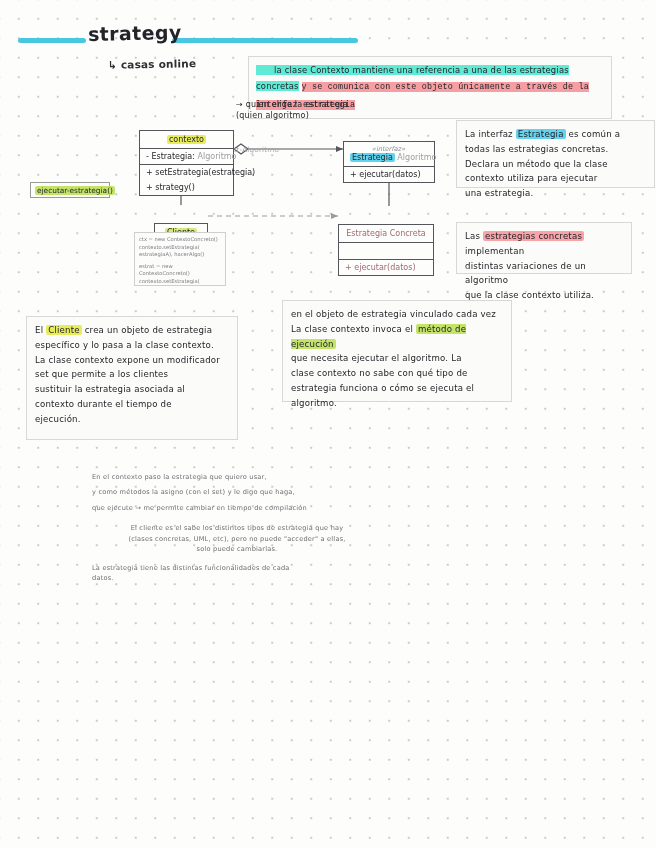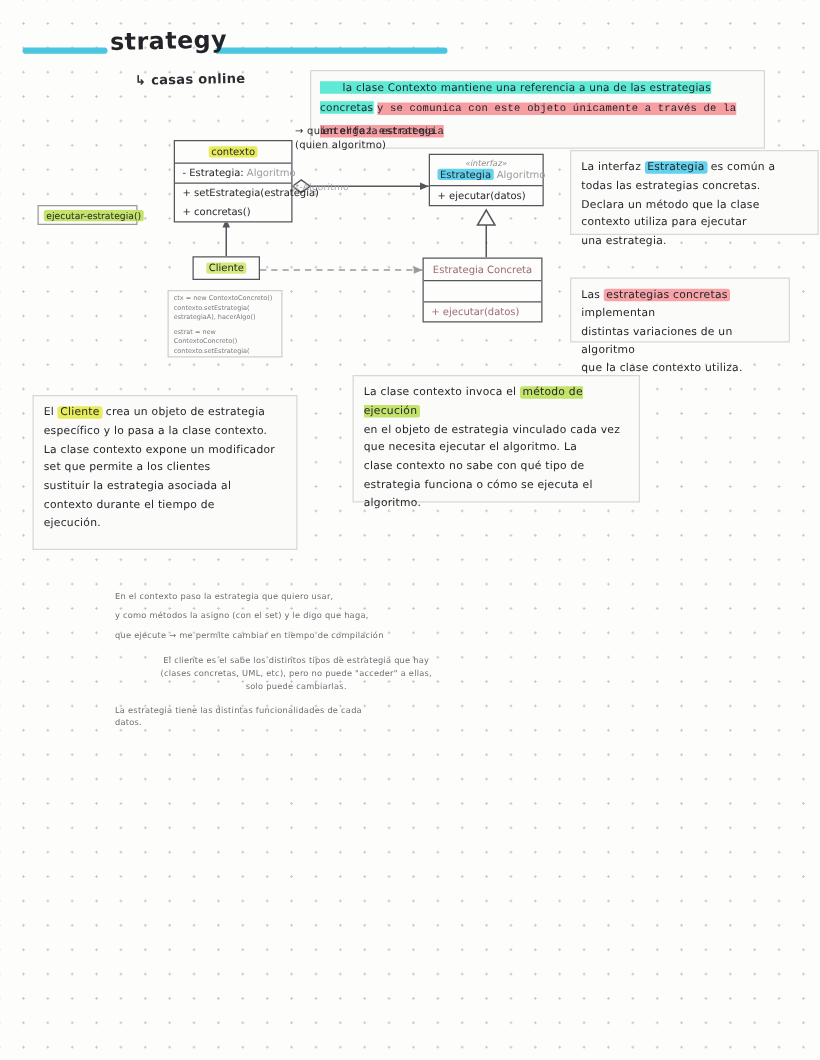--- a/index.html
+++ b/index.html
@@ -71,21 +71,21 @@
   #stmt-top .band2{background:#f79ea3;display:inline;font-family:Liberation Mono, monospace;}
 
   #note-interface{left:456px;top:120px;width:199px;height:68px;}
   #note-concrete{left:456px;top:222px;width:176px;height:52px;}
   #note-invoke{left:282px;top:300px;width:230px;height:102px;}
   #note-client{left:26px;top:316px;width:212px;height:124px;}
 
   
   .uml{
     position:absolute;box-sizing:border-box;
-    background:#fdfdfb;border:1.3px solid #55565c;
+    background:#fdfdfb;border:1.3px solid #55565c;margin-top:18px;
   }
   .uml .sect{border-top:1.3px solid #55565c;}
   .uml .sect:first-child{border-top:none;}
   .uml .row{
     padding:3px 6px;font-size:8px;color:#26272c;white-space:nowrap;
   }
   .uml .hdr{text-align:center;padding:4px 6px;}
 
   #box-contexto{left:139px;top:112px;width:95px;}
   #box-estrategia{left:343px;top:123px;width:92px;}
@@ -168,21 +168,21 @@
       <div class="row hdr"><span class="hl-yellow">contexto</span></div>
     </div>
     <div class="sect">
       <div class="row">
         <span>- Estrategia:</span>
         <span class="greyed">Algoritmo</span>
       </div>
     </div>
     <div class="sect">
       <div class="row">+ setEstrategia(estrategia)</div>
-      <div class="row">+ concretas()</div>
+      <div class="row">+ strategy()</div>
     </div>
   </div>
 
   <div class="uml" id="box-estrategia">
     <div class="sect">
       <div class="row hdr">
         <span class="stereo">«interfaz»</span>
         <span class="hl-cyan">Estrategia</span>
         <span class="greyed">Algoritmo</span>
       </div>
@@ -230,22 +230,22 @@
     <p>una estrategia.</p>
   </div>
 
   <div class="note hw" id="note-concrete">
     <p><span>Las </span><span class="hl-pink">estrategias concretas</span><span> implementan</span></p>
     <p>distintas variaciones de un algoritmo</p>
     <p>que la clase contexto utiliza.</p>
   </div>
 
   <div class="note hw" id="note-invoke">
+    <p>en el objeto de estrategia vinculado cada vez</p>
     <p><span>La clase contexto invoca el </span><span class="hl-green">método de ejecución</span></p>
-    <p>en el objeto de estrategia vinculado cada vez</p>
     <p>que necesita ejecutar el algoritmo. La</p>
     <p>clase contexto no sabe con qué tipo de</p>
     <p>estrategia funciona o cómo se ejecuta el</p>
     <p>algoritmo.</p>
   </div>
 
   <div class="note hw" id="note-client">
     <p><span>El </span><span class="hl-yellow">Cliente</span><span> crea un objeto de estrategia</span></p>
     <p>específico y lo pasa a la clase contexto.</p>
     <p>La clase contexto expone un modificador</p>

